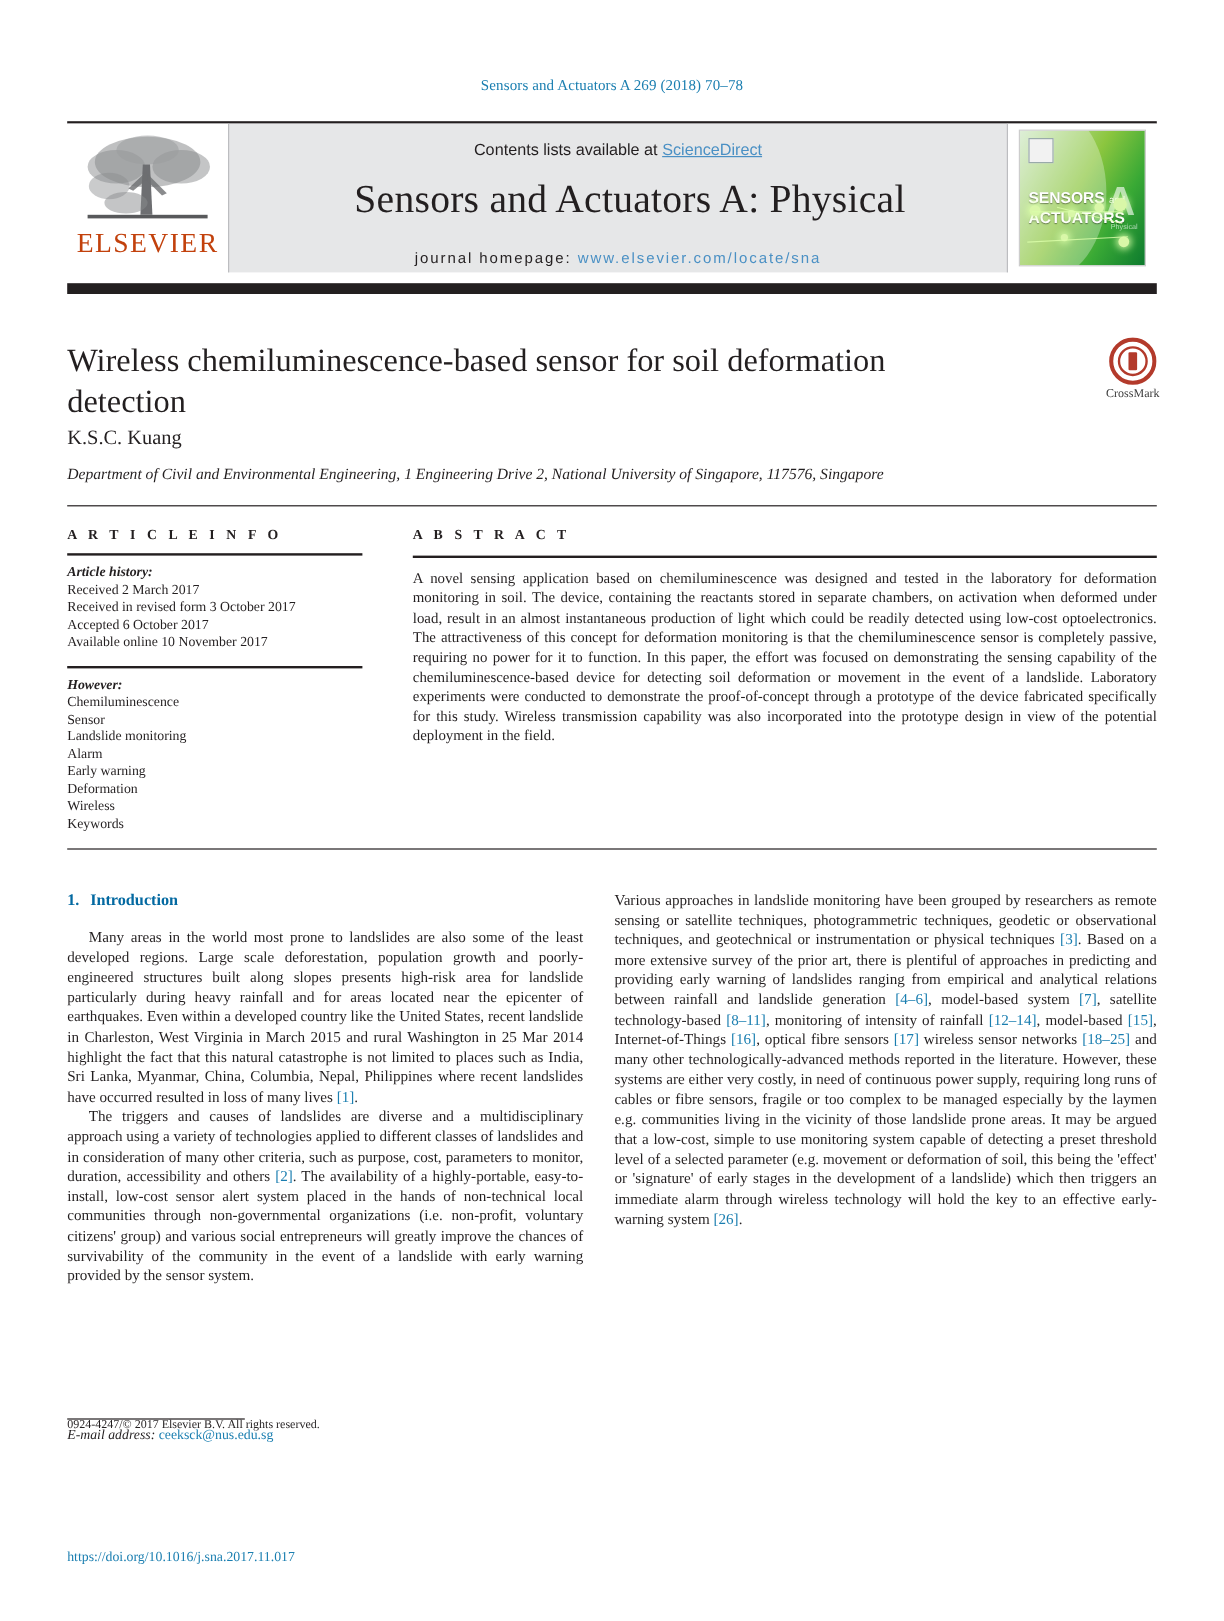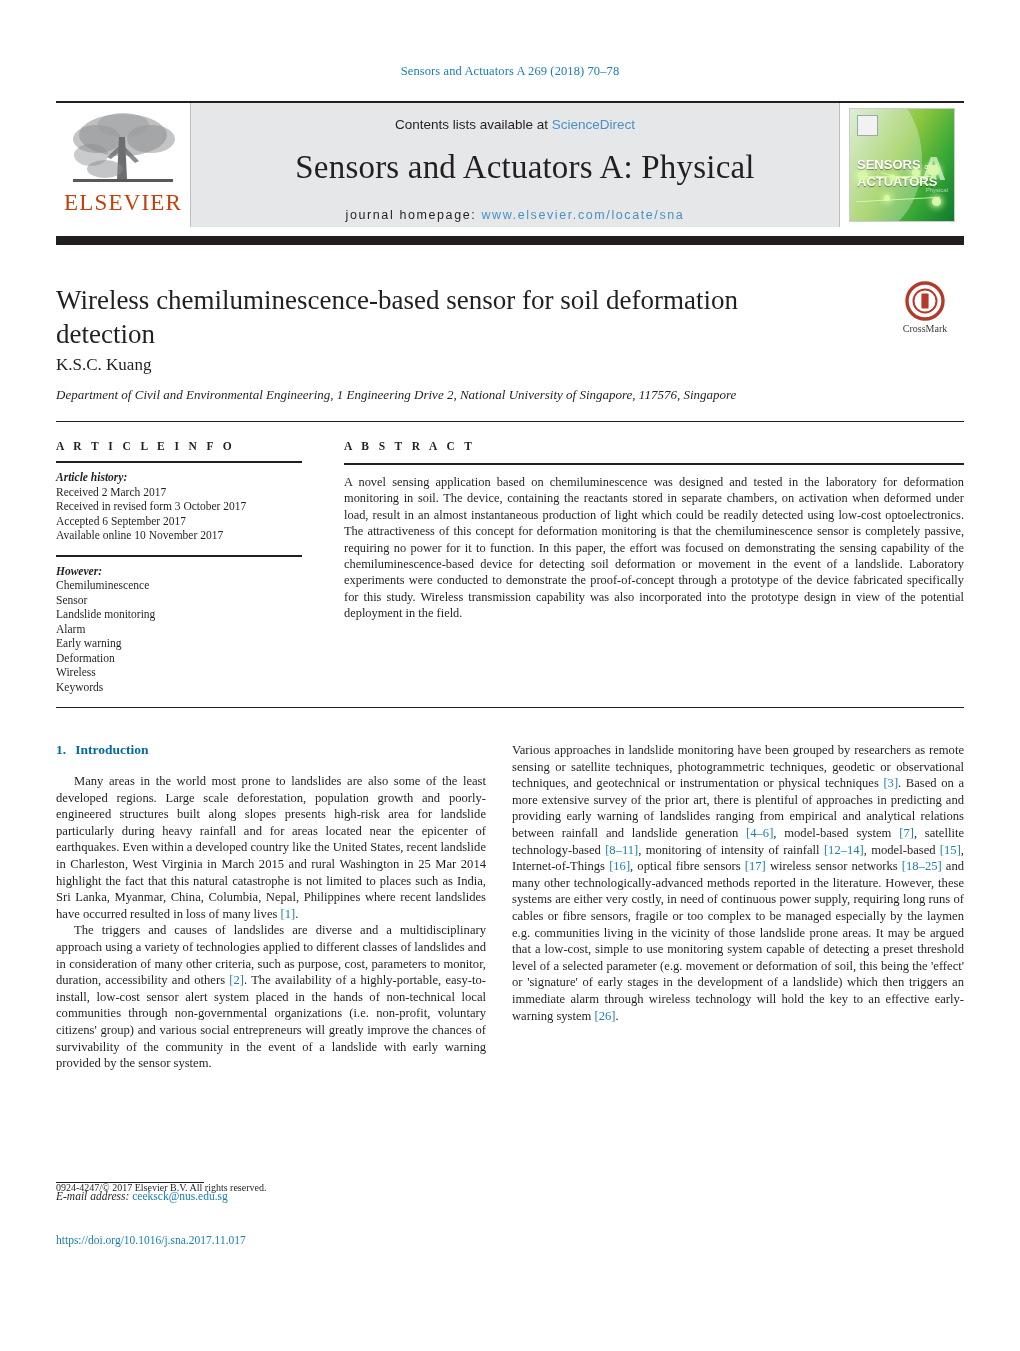--- a/index.html
+++ b/index.html
@@ -77,20 +77,21 @@
     padding-top: 14px;
     box-sizing: border-box;
   }
   .contents-line {
     font-family: "Liberation Sans", sans-serif;
     font-size: 13.5px;
     color: #231f20;
   }
   .contents-line .sd {
     color: #4a90c4;
+    text-decoration: underline;
   }
   .journal-title {
     font-family: "Liberation Serif", serif;
     font-size: 33px;
     color: #231f20;
     margin-top: 17px;
     letter-spacing: 0.2px;
     padding-left: 20px;
   }
   .homepage-line {
@@ -206,21 +207,21 @@
     position: absolute;
     left: 56px;
     top: 387px;
     width: 760px;
     font-size: 13px;
     font-style: italic;
     color: #231f20;
   }
   .crossmark {
     position: absolute;
-    left: 889px;
+    left: 908px;
     top: 281px;
     width: 72px;
     text-align: center;
   }
   .crossmark-icon {
     width: 40px; height: 40px;
     margin: 0 auto;
   }
   .crossmark-label {
     font-family: "Liberation Serif", serif;
@@ -351,21 +352,21 @@
     font-style: italic;
     color: #231f20;
   }
   .foot-email .mail {
     color: #1a7eb0;
     font-style: normal;
   }
   .foot-doi {
     position: absolute;
     left: 56px;
-    top: 1234px;
+    top: 1292px;
     font-size: 11.5px;
     color: #1a7eb0;
     font-family: Liberation Serif, serif;
   }
   .foot-issn {
     position: absolute;
     left: 56px;
     top: 1182px;
     font-size: 10px;
     color: #231f20;
@@ -456,21 +457,21 @@
 
   <div class="rule-top"></div>
 
   <div class="col-info">
     <div class="sec-caps">A R T I C L E   I N F O</div>
     <div class="hr-dark"></div>
     <div class="info-body">
       <div class="ital">Article history:</div>
       <div>Received 2 March 2017</div>
       <div>Received in revised form 3 October 2017</div>
-      <div>Accepted 6 September 2017</div>
+      <div>Accepted 6 October 2017</div>
       <div>Available online 10 November 2017</div>
     </div>
     <div class="info-sep"></div>
     <div class="info-body">
       <div class="ital">However:</div>
       <div>Chemiluminescence</div>
       <div>Sensor</div>
       <div>Landslide monitoring</div>
       <div>Alarm</div>
       <div>Early warning</div>

